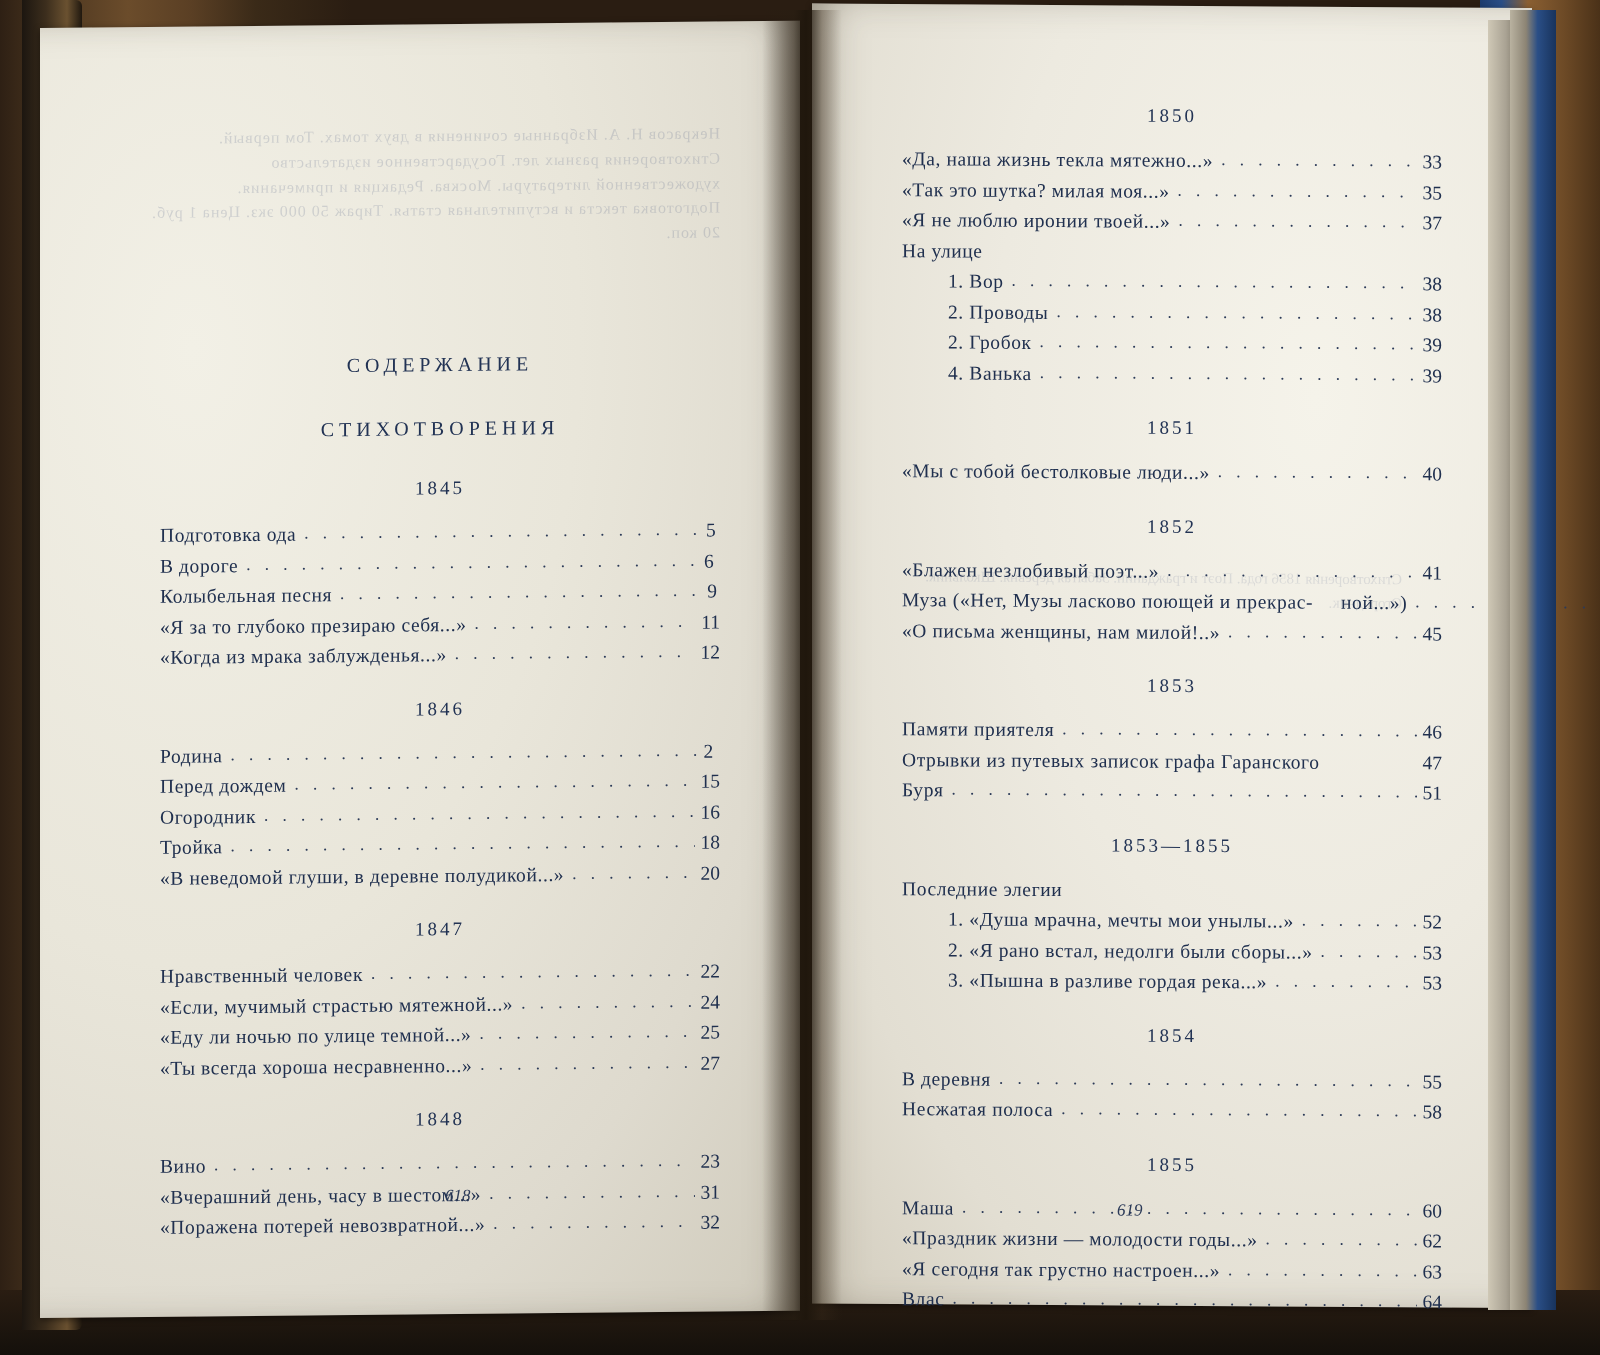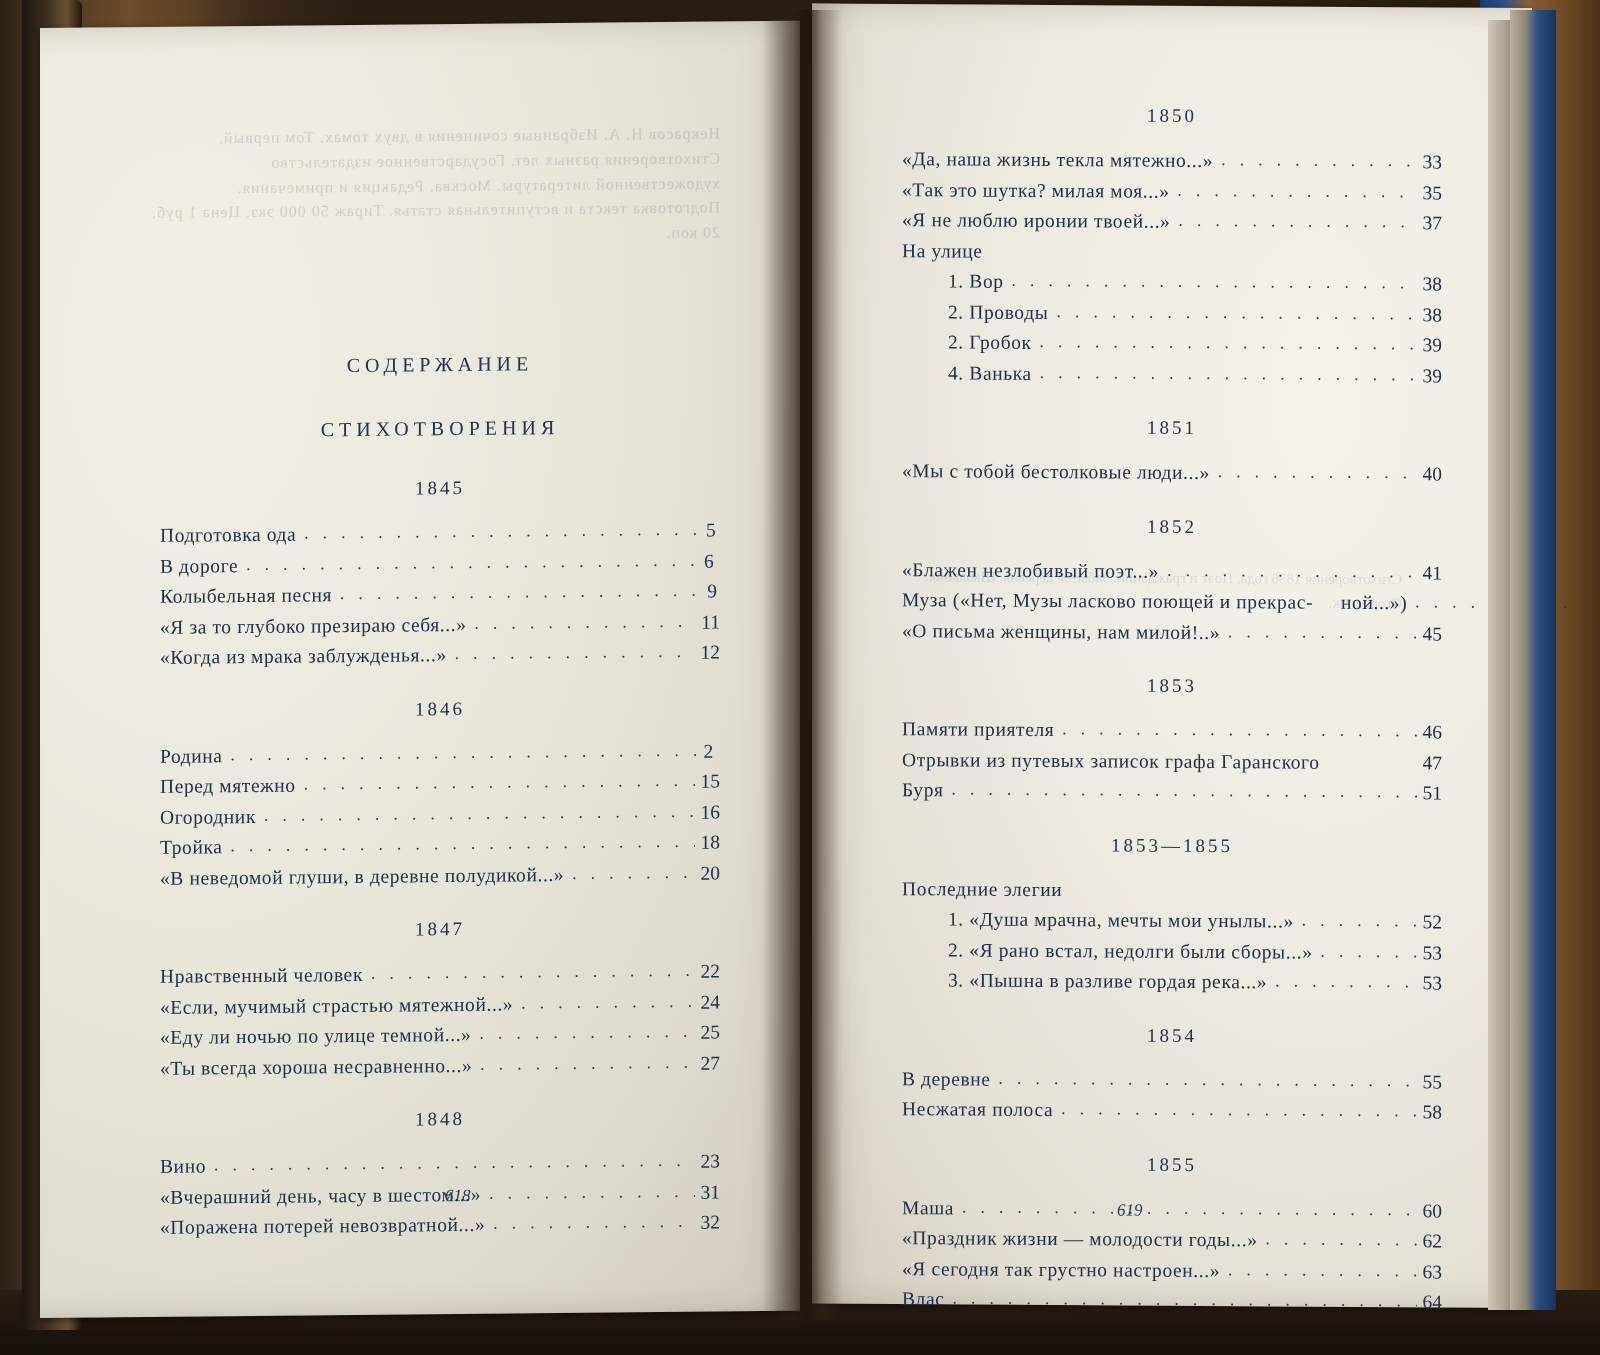--- a/index.html
+++ b/index.html
@@ -204,21 +204,21 @@
               </li>
             </ul>
             <div class="year">1846</div>
             <ul class="toc">
               <li>
                 <span class="title-txt">Родина</span>
                 <span class="dots">. . . . . . . . . . . . . . . . . . . . . . . . . . . . . . . . . . . . . . . .</span>
                 <span class="pg">2</span>
               </li>
               <li>
-                <span class="title-txt">Перед мятежно</span>
+                <span class="title-txt">Перед дождем</span>
                 <span class="dots">. . . . . . . . . . . . . . . . . . . . . . . . . . . . . . . . . . . . . . . .</span>
                 <span class="pg">15</span>
               </li>
               <li>
                 <span class="title-txt">Огородник</span>
                 <span class="dots">. . . . . . . . . . . . . . . . . . . . . . . . . . . . . . . . . . . . . . . .</span>
                 <span class="pg">16</span>
               </li>
               <li>
                 <span class="title-txt">Тройка</span>
@@ -392,21 +392,21 @@
               </li>
               <li class="sub">
                 <span class="title-txt">3. «Пышна в разливе гордая река...»</span>
                 <span class="dots">. . . . . . . . . . . . . . . . . . . . . . . . . . . . . . . . . . . . . . . .</span>
                 <span class="pg">53</span>
               </li>
             </ul>
             <div class="year">1854</div>
             <ul class="toc">
               <li>
-                <span class="title-txt">В деревне</span>
+                <span class="title-txt">В деревня</span>
                 <span class="dots">. . . . . . . . . . . . . . . . . . . . . . . . . . . . . . . . . . . . . . . .</span>
                 <span class="pg">55</span>
               </li>
               <li>
                 <span class="title-txt">Несжатая полоса</span>
                 <span class="dots">. . . . . . . . . . . . . . . . . . . . . . . . . . . . . . . . . . . . . . . .</span>
                 <span class="pg">58</span>
               </li>
             </ul>
             <div class="year">1855</div>

